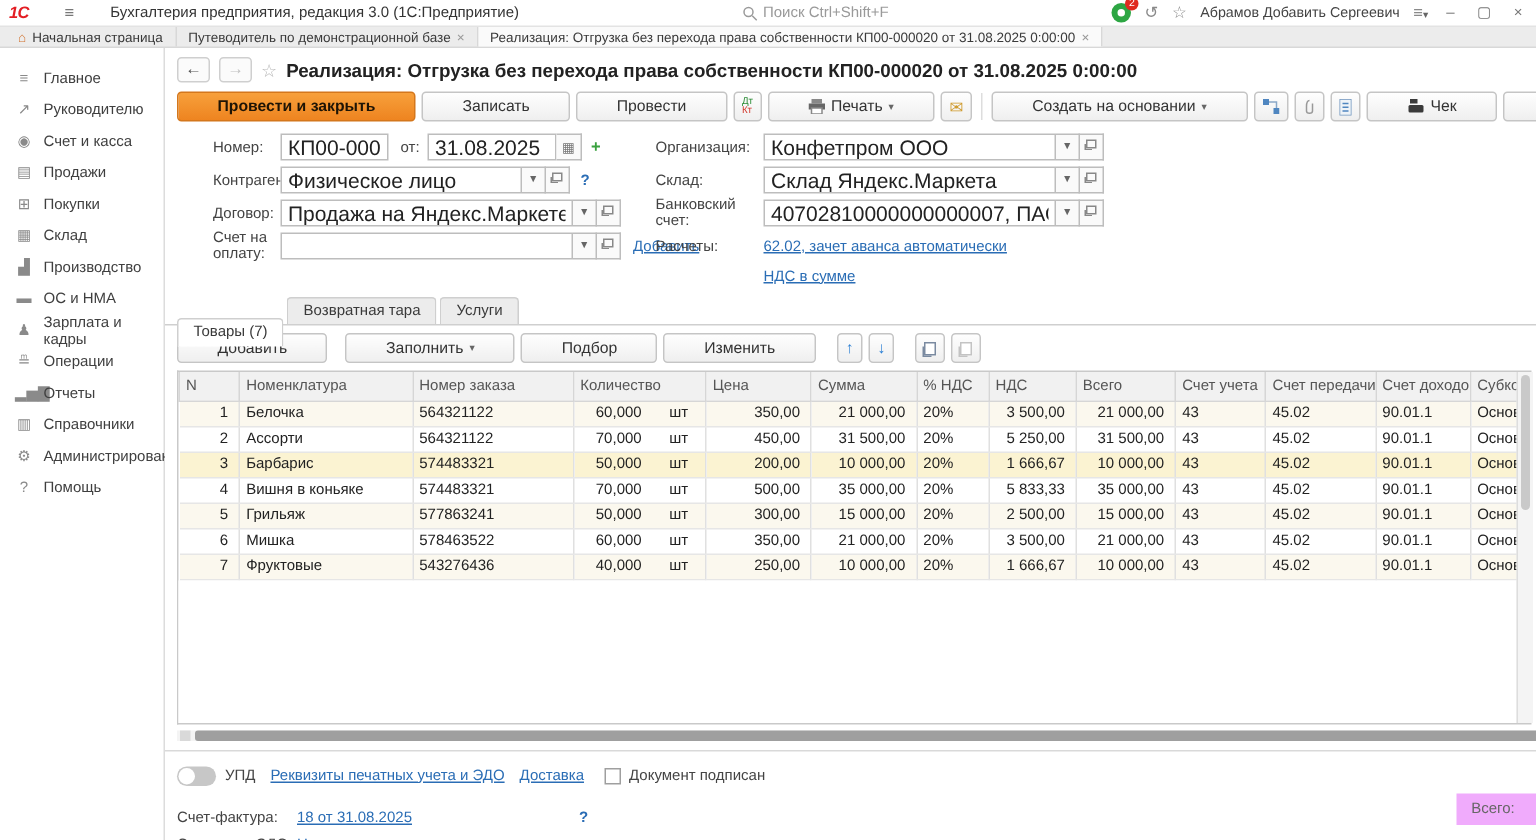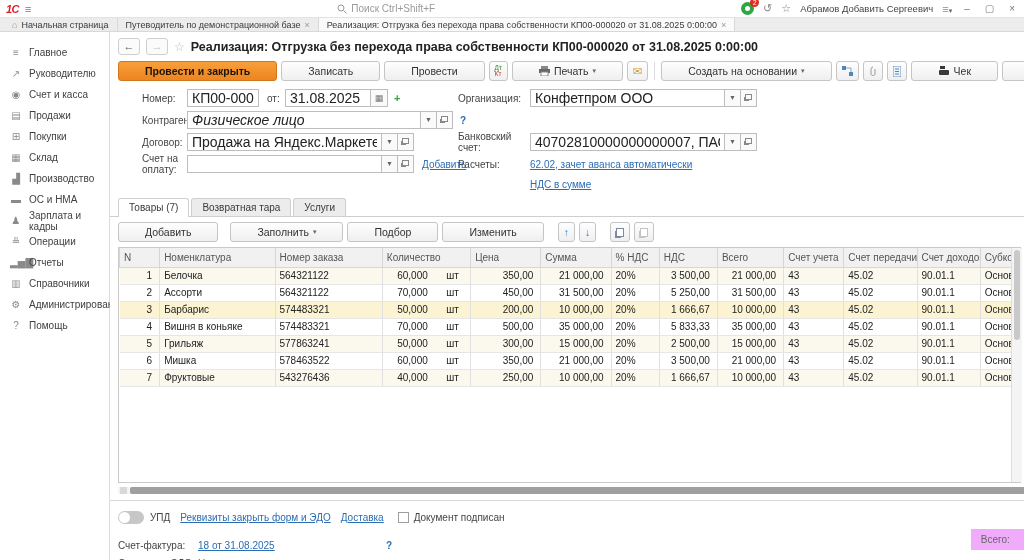--- a/index.html
+++ b/index.html
@@ -1,21 +1,21 @@
 <!DOCTYPE html>
 <html><head>
 <meta charset="utf-8">
 <style>
   * { margin:0; padding:0; box-sizing:border-box; }
   html,body { width:1024px; height:560px; overflow:hidden; background:#fff;
     font-family:"Liberation Sans","DejaVu Sans",sans-serif; font-size:10px; color:#333; }
 
   
   .winbar { height:18px; display:flex; align-items:center; padding:0 6px; background:#fff;
-    border-bottom:1px solid #e3e3e3; gap:6px; }
+    border-bottom:1px solid #e3e3e3; gap:24px; }
   .logo1c { color:#e31e24; font-weight:bold; font-style:italic; font-size:11px; letter-spacing:-0.5px; }
   .hamb { color:#777; font-size:11px; }
   .apptitle { font-size:10px; color:#333; }
   .winbar-center { flex:1; display:flex; justify-content:center; align-items:center; gap:4px; color:#9a9a9a; }
   .winbar-right { display:flex; align-items:center; gap:9px; }
   .notif { position:relative; width:13px; height:13px; background:#2da643; border-radius:50%; }
   .notif::after { content:""; position:absolute; left:4px; top:4px; width:5px; height:5px; background:#fff; border-radius:50%; }
   .badge { position:absolute; top:-4px; right:-5px; background:#e02b20; color:#fff; font-size:7px;
     border-radius:50%; width:9px; height:9px; line-height:9px; text-align:center; }
   .gico { color:#8a8a8a; font-size:11px; }
@@ -64,32 +64,32 @@
   
   .fields { padding:2px 0 0 8px; }
   .frow { position:relative; height:22px; display:flex; align-items:center;margin-left:24px; }
   .lbl { color:#444; }
   .lbl.l { width:45px; flex:none; }
   .inp { height:18px; border:1px solid #bdbdbd; font-size:14px; padding:0 4px; color:#222;
     font-family:"Liberation Sans","DejaVu Sans",sans-serif; background:#fff; }
   .fbtn { width:16px; height:18px; border:1px solid #bdbdbd; border-left:none; background:#fafafa;
     font-size:7px; color:#666; text-align:center; line-height:16px; }
   .openglyph { display:inline-block; width:7px; height:6px; border:1px solid #888; box-shadow:-2px 2px 0 -1px #888; }
-  .rgroup { position:absolute; left:316px; display:flex; align-items:center; }
+  .rgroup { position:absolute; left:295px; display:flex; align-items:center; }
   .lbl.r { width:72px; flex:none; }
   .link { color:#2a6db5; text-decoration:underline; white-space:nowrap; }
   .calbtn { width:17px; height:18px; border:1px solid #bdbdbd; border-left:none; background:#fafafa;
     text-align:center; font-size:9px; color:#777; line-height:16px; }
   .plusico { margin-left:6px; font-size:11px; color:#3aa13f; font-weight:bold; }
 
   
   .dtabs { display:flex; align-items:flex-end; gap:2px; padding:4px 8px 0 8px; border-bottom:1px solid #cfcfcf; height:24px; }
   .dtab { padding:3px 10px; font-size:10px; color:#3a3a3a; border:1px solid #cfcfcf; border-bottom:none;
     border-radius:3px 3px 0 0; background:#ececec; }
-  .dtab.active { background:#fff; position:relative; top:1px; padding-bottom:4px; }
+  .dtab.active { background:#fff; position:relative; top:15px; padding-bottom:4px; }
 
   
   .ttoolbar { display:flex; align-items:center; gap:4px; padding:5px 8px; }
   .arrbtn { color:#2a7fd4; font-weight:bold; }
   .btn.dis { color:#bbb; }
   .copyglyph { display:inline-block; width:8px; height:9px; border:1px solid #7a8aa0; background:#fff; box-shadow:-2px 2px 0 -1px #7a8aa0; }
   .copyglyph.dis { border-color:#c3c3c3; box-shadow:-2px 2px 0 -1px #c3c3c3; }
 
   
   .tablewrap { margin:0 0 0 8px; border:1px solid #c9c9c9; border-right:none; width:903px; flex:none;
@@ -121,20 +121,21 @@
   .totals .t1 { flex:1; text-align:right; } .totals .t2 { width:56px; text-align:right; }
   .mt { margin-top:8px; }
   .flbl { width:80px; flex:none; color:#444; }
 </style>
 </head>
 <body>
 
 <div class="winbar">
   <span class="logo1c">1С</span>
   <span class="hamb">≡</span>
+  <span class="apptitle">Бухгалтерия предприятия, редакция 3.0  (1С:Предприятие)</span>
   <div class="winbar-center">
     <svg width="10" height="10">
         <circle cx="4" cy="4" r="3" fill="none" stroke="#9a9a9a"></circle>
         <line x1="6.5" y1="6.5" x2="9.5" y2="9.5" stroke="#9a9a9a"></line>
       </svg>
     <span>Поиск Ctrl+Shift+F</span>
   </div>
   <div class="winbar-right">
     <span class="notif">
         <span class="badge">2</span>
@@ -316,24 +317,30 @@
         <span class="plusico">+</span>
         <div class="rgroup">
           <span class="lbl r">Организация:</span>
           <input class="inp" style="width: 195px;" value="Конфетпром ООО">
           <span class="fbtn">▼</span>
           <span class="fbtn"><span class="openglyph"></span></span>
         </div>
       </div>
       <div class="frow">
         <span class="lbl l">Контрагент:</span>
-        <input class="inp" style="width: 234px; font-style: italic;" value="Физическое лицо">
+        <input class="inp" style="width: 161px;" value="Физическое лицо">
         <span class="fbtn">▼</span>
         <span class="fbtn"><span class="openglyph"></span></span>
         <span class="qmark" style="margin-left:7px">?</span>
+        <div class="rgroup">
+          <span class="lbl r">Склад:</span>
+          <input class="inp" style="width: 195px;" value="Склад Яндекс.Маркета">
+          <span class="fbtn">▼</span>
+          <span class="fbtn"><span class="openglyph"></span></span>
+        </div>
       </div>
       <div class="frow">
         <span class="lbl l">Договор:</span>
         <input class="inp" style="width: 195px;" value="Продажа на Яндекс.Маркете">
         <span class="fbtn">▼</span>
         <span class="fbtn"><span class="openglyph"></span></span>
         <div class="rgroup">
           <span class="lbl r">Банковский счет:</span>
           <input class="inp" style="width: 195px;" value="40702810000000000007, ПАО СБЕРБАНК">
           <span class="fbtn">▼</span>
@@ -557,21 +564,21 @@
     </div>
     <div class="hscroll">
       <span class="hbtn"></span>
       <span class="hthumb"></span>
     </div>
 
     <div class="footer">
       <div class="frow2">
         <span class="toggle"></span>
         <span class="lbl">УПД</span>
-        <span class="link" style="margin-left:10px">Реквизиты закрыть форм и ЭДО</span>
+        <span class="link" style="margin-left:10px">Реквизиты печатных учета и ЭДО</span>
         <span class="link" style="margin-left:10px">Доставка</span>
         <span class="chk"></span>
         <span class="lbl">Документ подписан</span>
         <div class="totals">
           <span class="tl">Всего:</span>
           <span class="tv t1">143 500,00</span>
           <span class="tl">руб.</span>
           <span class="tl">в т.ч. НДС:</span>
           <span class="tv t2">23 916,67</span>
         </div>

